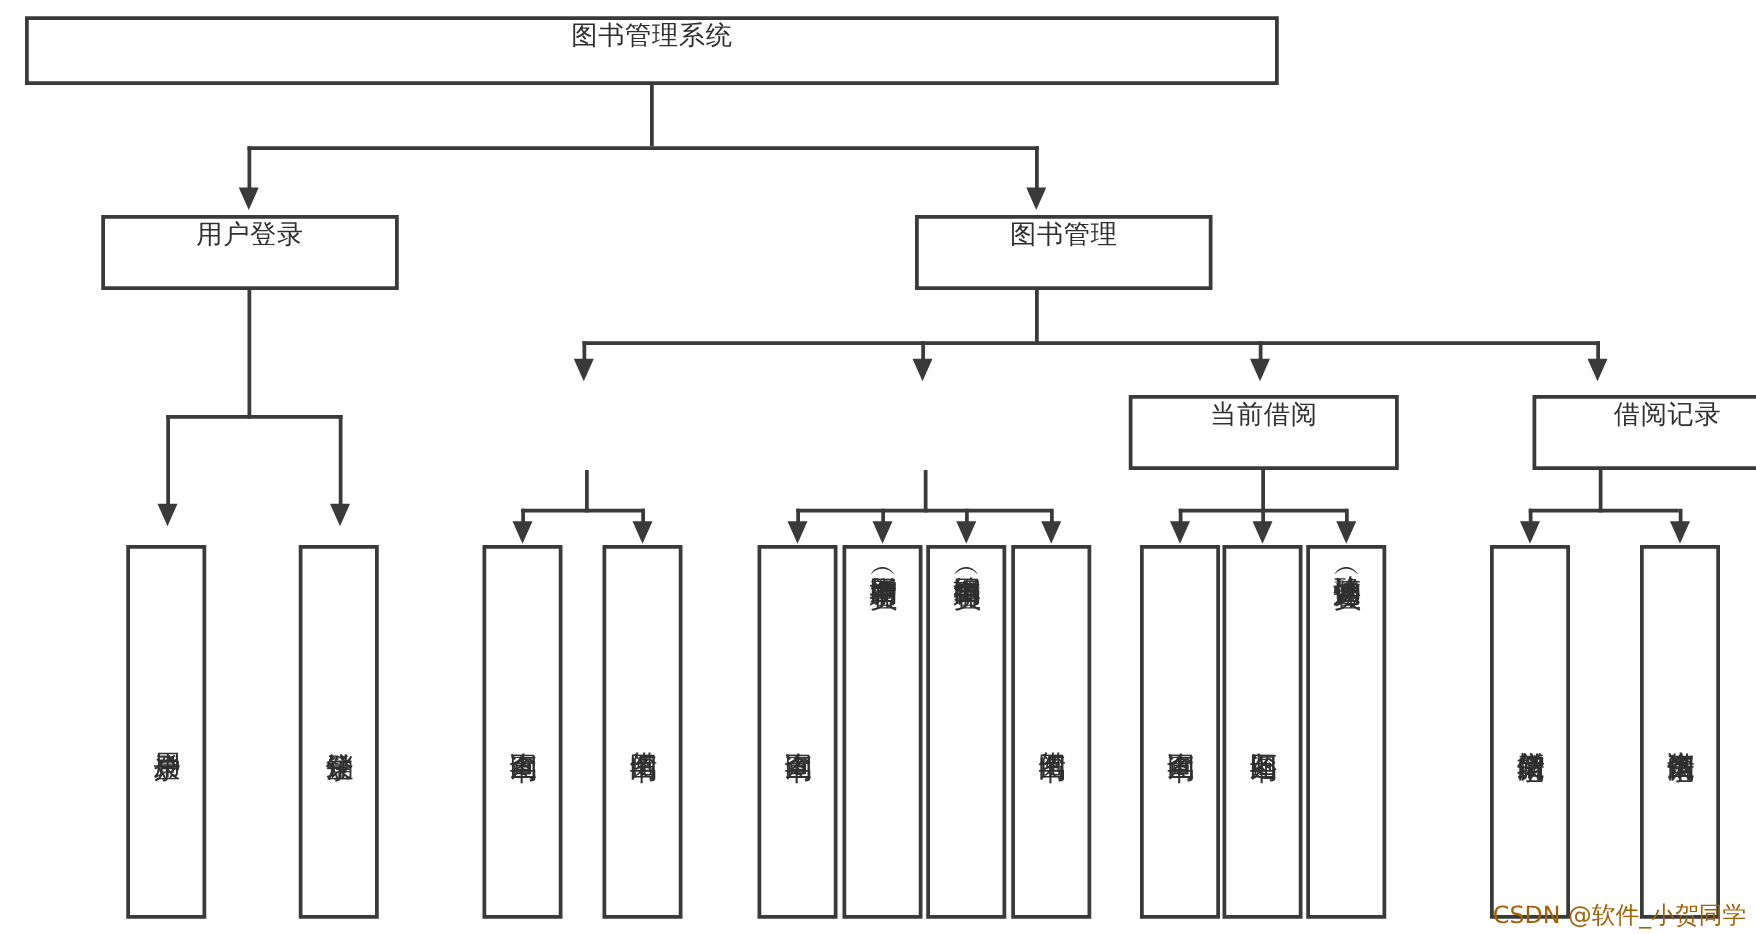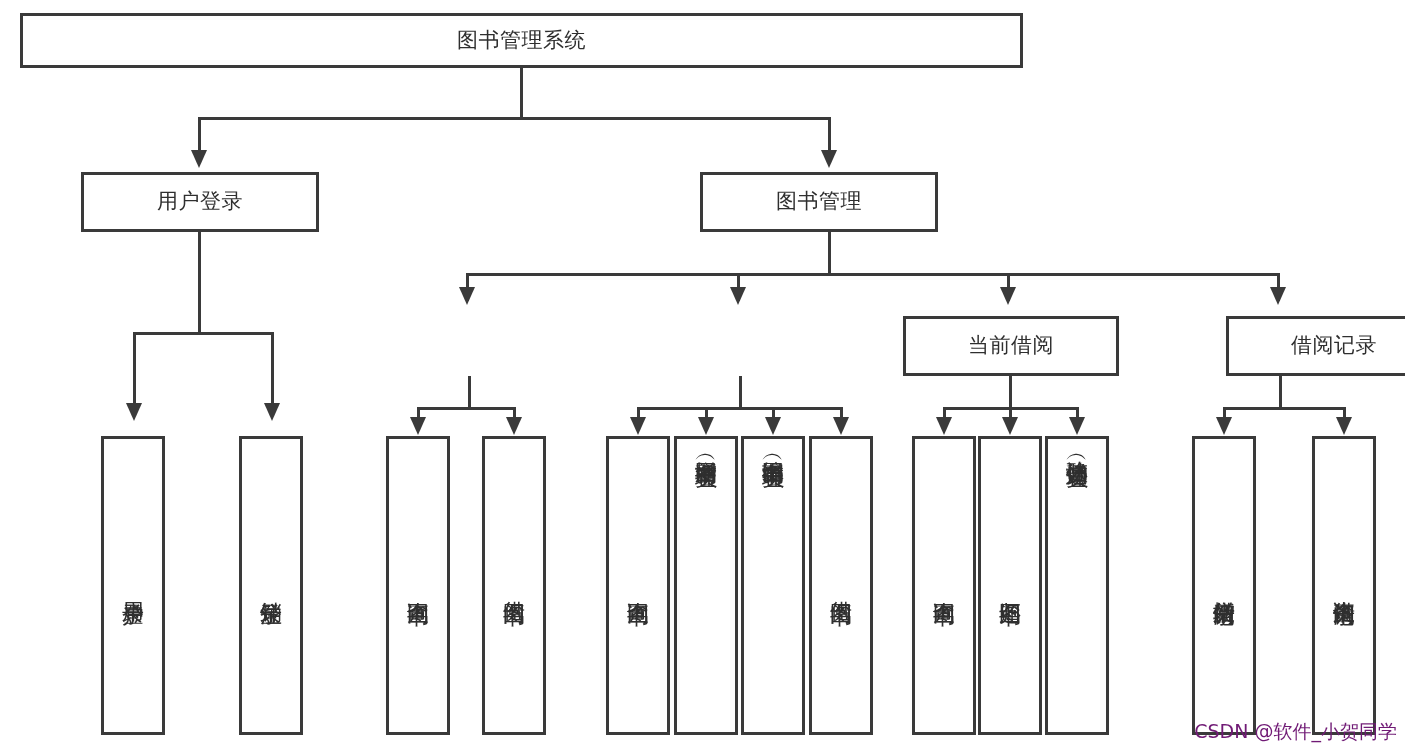--- a/index.html
+++ b/index.html
@@ -17,21 +17,21 @@
     background: #ffffff;
     overflow: hidden;
   }
   
   .node {
     position: absolute;
     box-sizing: border-box;
     background: #ffffff;
     border: 3px solid #3a3a3a;
     display: flex;
-    align-items: center;
+    align-items: flex-start;
     justify-content: center;
     color: #2b2b2b;
   }
   .node.root {
     border-width: 3px;
   }
   .node-label {
     font-size: 21px;
     line-height: 1.2;
     letter-spacing: 0.5px;
@@ -77,21 +77,21 @@
     border-right: 8px solid transparent;
     border-top: 18px solid #3a3a3a;
   }
 
   
   #watermark {
     position: absolute;
     right: 8px;
     bottom: 2px;
     font-size: 19px;
-    color: #701a75;
+    color: #a16207;
     white-space: nowrap;
     font-family: "DejaVu Sans", "Liberation Sans", sans-serif;
   }
 </style>
 </head>
 <body>
 
 <div id="canvas">
 
   <div class="node root" style="left:20px; top:13px; width:1003px; height:55px;">
@@ -105,21 +105,21 @@
   <div class="ln v" style="left:198px; top:117px; height:34px;"></div>
   <div class="arrow" style="left:191px; top:150px;"></div>
 
   <div class="ln v" style="left:828px; top:117px; height:34px;"></div>
   <div class="arrow" style="left:821px; top:150px;"></div>
 
   <div class="node" style="left:81px; top:172px; width:238px; height:60px;">
     <span class="node-label">用户登录</span>
   </div>
 
-  <div class="node" style="left:700px; top:172px; width:238px; height:60px;">
+  <div class="node" style="left:732px; top:172px; width:238px; height:60px;">
     <span class="node-label">图书管理</span>
   </div>
 
   <div class="ln v" style="left:198px; top:232px; height:103px;"></div>
   <div class="ln h" style="left:133px; top:332px; width:141px;"></div>
   <div class="ln v" style="left:133px; top:332px; height:72px;"></div>
   <div class="arrow" style="left:126px; top:403px;"></div>
   <div class="ln v" style="left:271px; top:332px; height:72px;"></div>
   <div class="arrow" style="left:264px; top:403px;"></div>
 

